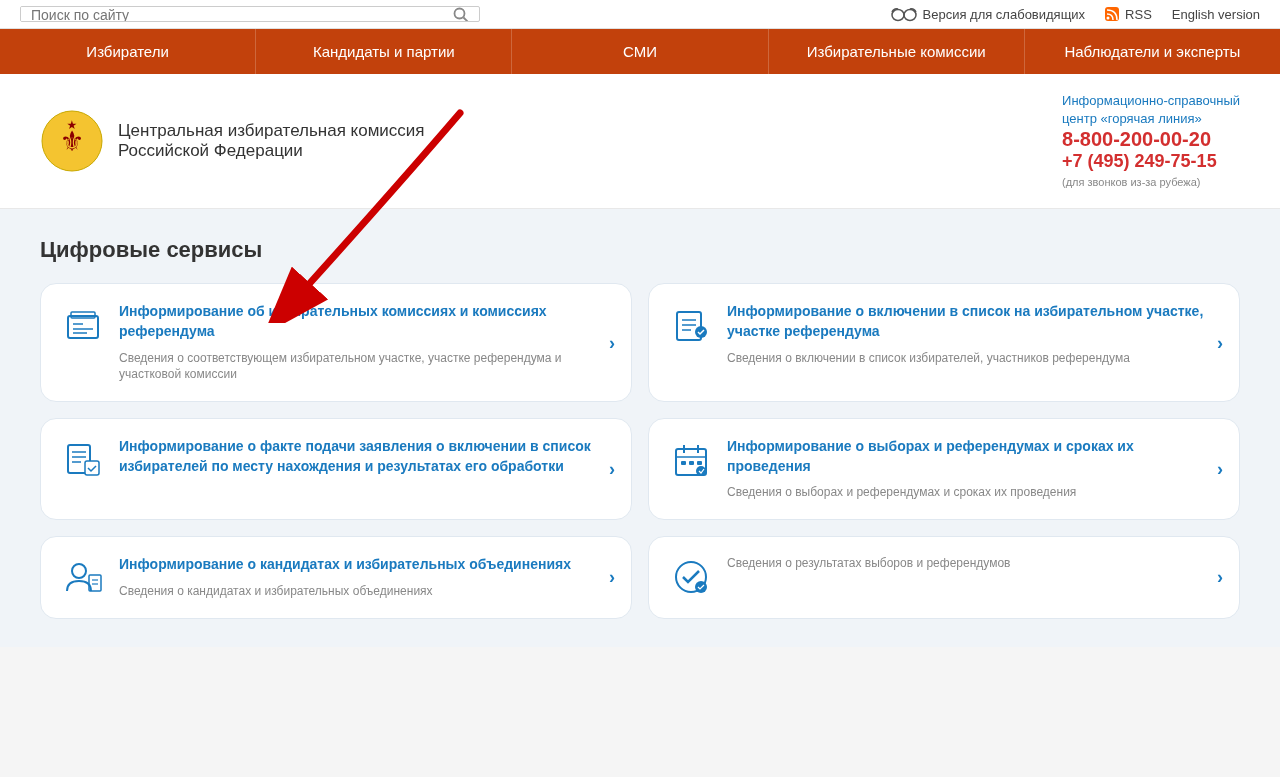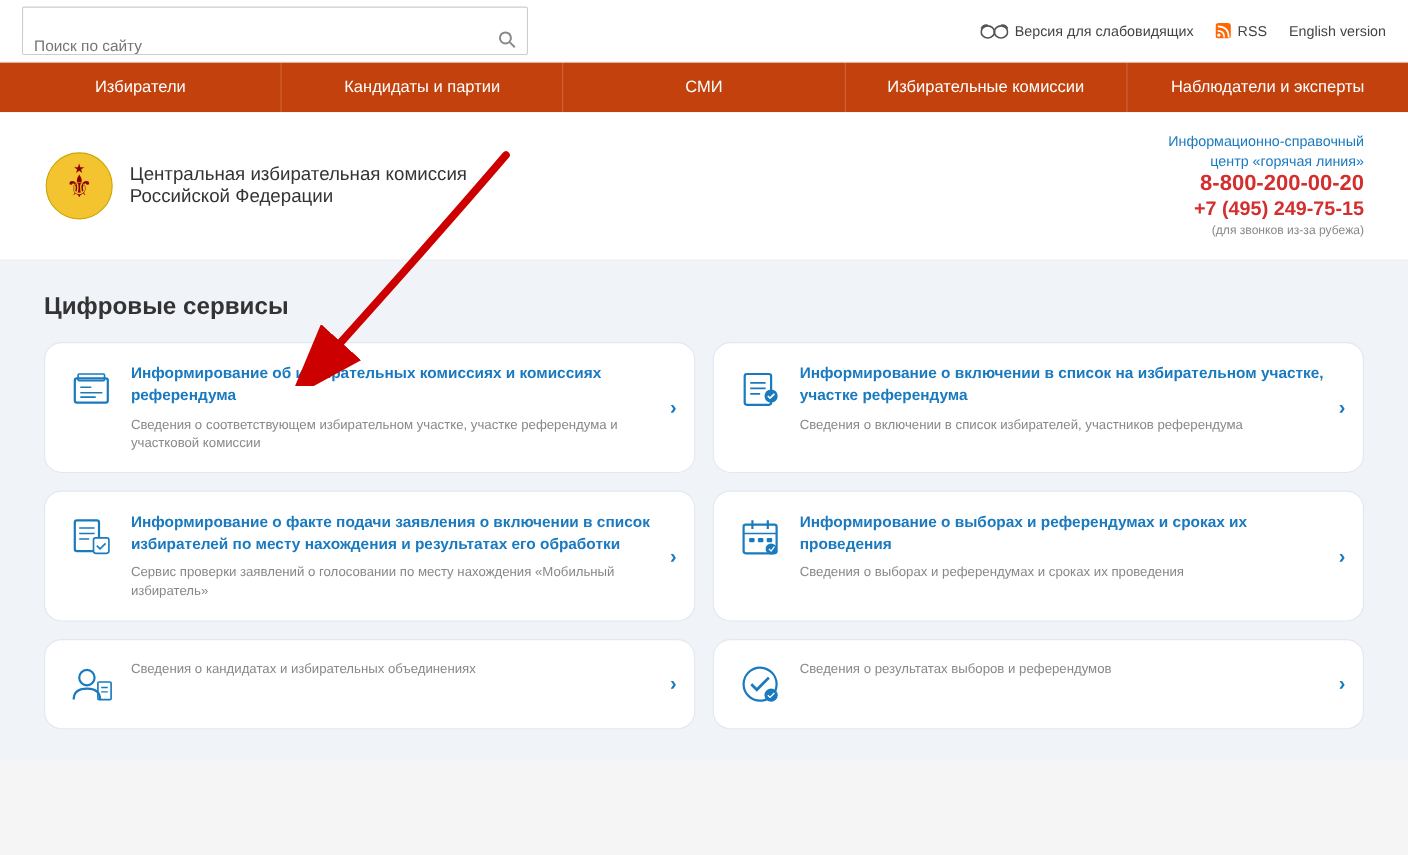--- a/index.html
+++ b/index.html
@@ -9,25 +9,25 @@
     .top-bar {
       background: #fff;
       display: flex;
       align-items: center;
       padding: 6px 20px;
       border-bottom: 1px solid #e0e0e0;
       justify-content: space-between;
     }
     .search-box {
       display: flex;
-      align-items: flex-end;
+      align-items: flex-start;
       border: 1px solid #ccc;
       border-radius: 2px;
       width: 460px;
-      height: 44px;
+      height: 16px;
       overflow: hidden;
     }
     .search-box input {
       border: none;
       outline: none;
       padding: 0 10px;
       flex: 1;
       font-size: 14px;
       color: #999;
     }
@@ -88,21 +88,20 @@
       display: flex;
       align-items: center;
       gap: 14px;
     }
     .logo-emblem {
       width: 64px;
       height: 64px;
       flex-shrink: 0;
     }
     .hotline-block {
-      text-align: right;
     }
     .hotline-title {
       font-size: 13px;
       color: #1a7abf;
       line-height: 1.4;
     }
     .hotline-number-red {
       font-size: 20px;
       font-weight: bold;
       color: #d32f2f;
@@ -324,21 +323,20 @@
             <rect x="5" y="6" width="22" height="28" rx="2" stroke="#1a7abf" stroke-width="2"></rect>
             <line x1="9" y1="13" x2="23" y2="13" stroke="#1a7abf" stroke-width="1.5"></line>
             <line x1="9" y1="18" x2="23" y2="18" stroke="#1a7abf" stroke-width="1.5"></line>
             <line x1="9" y1="23" x2="18" y2="23" stroke="#1a7abf" stroke-width="1.5"></line>
             <rect x="22" y="22" width="14" height="14" rx="2" fill="white" stroke="#1a7abf" stroke-width="1.5"></rect>
             <path d="M25 29 L28 32 L33 27" stroke="#1a7abf" stroke-width="1.5" fill="none"></path>
           </svg>
         </div>
         <div class="card-body">
           <div class="card-title">Информирование о факте подачи заявления о включении в список избирателей по месту нахождения и результатах его обработки</div>
-          <div class="card-desc">Сервис проверки заявлений о голосовании по месту нахождения «Мобильный избиратель»</div>
         </div>
         <div class="card-arrow">›</div>
       </div>
 
       <div class="card">
         <div class="card-icon">
           <svg width="40" height="40" viewBox="0 0 40 40" fill="none">
             <rect x="5" y="10" width="30" height="26" rx="2" stroke="#1a7abf" stroke-width="2"></rect>
             <line x1="5" y1="18" x2="35" y2="18" stroke="#1a7abf" stroke-width="1.5"></line>
             <line x1="13" y1="6" x2="13" y2="14" stroke="#1a7abf" stroke-width="2"></line>
@@ -361,20 +359,21 @@
         <div class="card-icon">
           <svg width="40" height="40" viewBox="0 0 40 40" fill="none">
             <circle cx="16" cy="14" r="7" stroke="#1a7abf" stroke-width="2"></circle>
             <path d="M4 34 Q4 24 16 24 Q28 24 28 34" stroke="#1a7abf" stroke-width="2" fill="none"></path>
             <rect x="26" y="18" width="12" height="16" rx="1" stroke="#1a7abf" stroke-width="1.5"></rect>
             <line x1="29" y1="23" x2="35" y2="23" stroke="#1a7abf" stroke-width="1.2"></line>
             <line x1="29" y1="27" x2="35" y2="27" stroke="#1a7abf" stroke-width="1.2"></line>
           </svg>
         </div>
         <div class="card-body">
+          <div class="card-title">Информирование о кандидатах и избирательных объединениях</div>
           <div class="card-desc">Сведения о кандидатах и избирательных объединениях</div>
         </div>
         <div class="card-arrow">›</div>
       </div>
 
       <div class="card">
         <div class="card-icon">
           <svg width="40" height="40" viewBox="0 0 40 40" fill="none">
             <circle cx="20" cy="20" r="15" stroke="#1a7abf" stroke-width="2"></circle>
             <path d="M12 20 L17 25 L28 14" stroke="#1a7abf" stroke-width="2.5" fill="none"></path>

